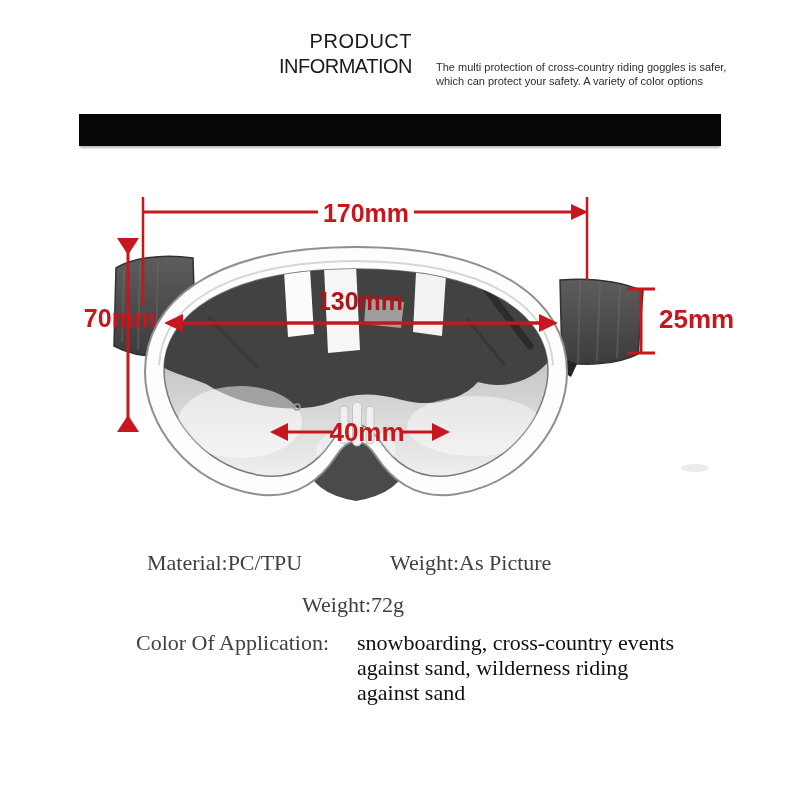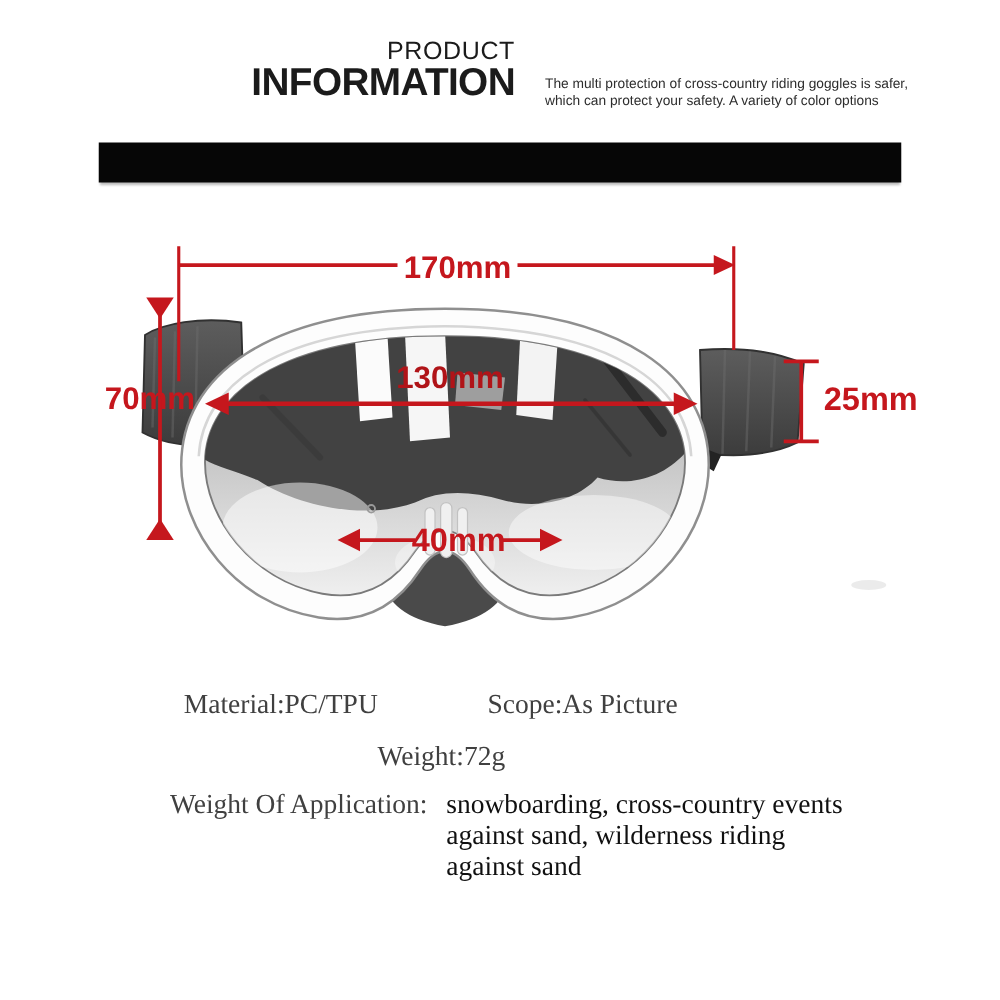--- a/index.html
+++ b/index.html
@@ -1,21 +1,21 @@
 <!DOCTYPE html>
 <html><head>
 <meta charset="utf-8">
 <style>
   html,body{margin:0;padding:0;background:#fff;}
   .canvas{position:relative;width:800px;height:800px;background:#ffffff;overflow:hidden;
           font-family:"Liberation Sans",sans-serif;}
   
   .title-block{position:absolute;left:140px;top:29px;width:272px;text-align:right;color:#1b1b1b;}
   .title-line1{font-size:20px;font-weight:400;line-height:24px;letter-spacing:.5px;}
-  .title-line2{font-size:31px;font-weight:700;line-height:26px;letter-spacing:-.5px;}
+  .title-line2{font-size:20px;font-weight:400;line-height:26px;letter-spacing:-.5px;}
   .header-desc{position:absolute;left:436px;top:60px;width:292px;font-size:11px;line-height:1.3;
                color:#2d2d2d;}
   .black-bar{position:absolute;left:79px;top:114px;width:642px;height:32px;background:#060606;
              box-shadow:0 3px 2px -1px rgba(0,0,0,.28);}
   
   .figure{position:absolute;left:60px;top:150px;width:700px;height:390px;}
   
   .spec{position:absolute;font-family:"Liberation Serif",serif;font-size:22px;line-height:25px;
         color:#404040;white-space:nowrap;}
   .spec-material{left:147px;top:550px;}
@@ -135,20 +135,20 @@
         <polygon points="210,282 228,273 228,291" stroke="none"></polygon>
         <line x1="224" y1="282" x2="272" y2="282" stroke-width="3"></line>
         <line x1="342" y1="282" x2="376" y2="282" stroke-width="3"></line>
         <polygon points="390,282 372,273 372,291" stroke="none"></polygon>
         <text x="307" y="291" font-size="26" text-anchor="middle" stroke="none">40mm</text>
       </g>
     </g>
   </svg>
 
   <div class="spec spec-material">Material:PC/TPU</div>
-  <div class="spec spec-color">Scope:As Picture</div>
+  <div class="spec spec-color">Weight:As Picture</div>
   <div class="spec spec-weight">Weight:72g</div>
-  <div class="spec spec-scope-label">Weight Of Application:</div>
+  <div class="spec spec-scope-label">Color Of Application:</div>
   <div class="scope-line scope-line-0">snowboarding, cross-country events</div>
   <div class="scope-line scope-line-1">against sand, wilderness riding</div>
   <div class="scope-line scope-line-2">against sand</div>
 
 </div>
 
 </body></html>

